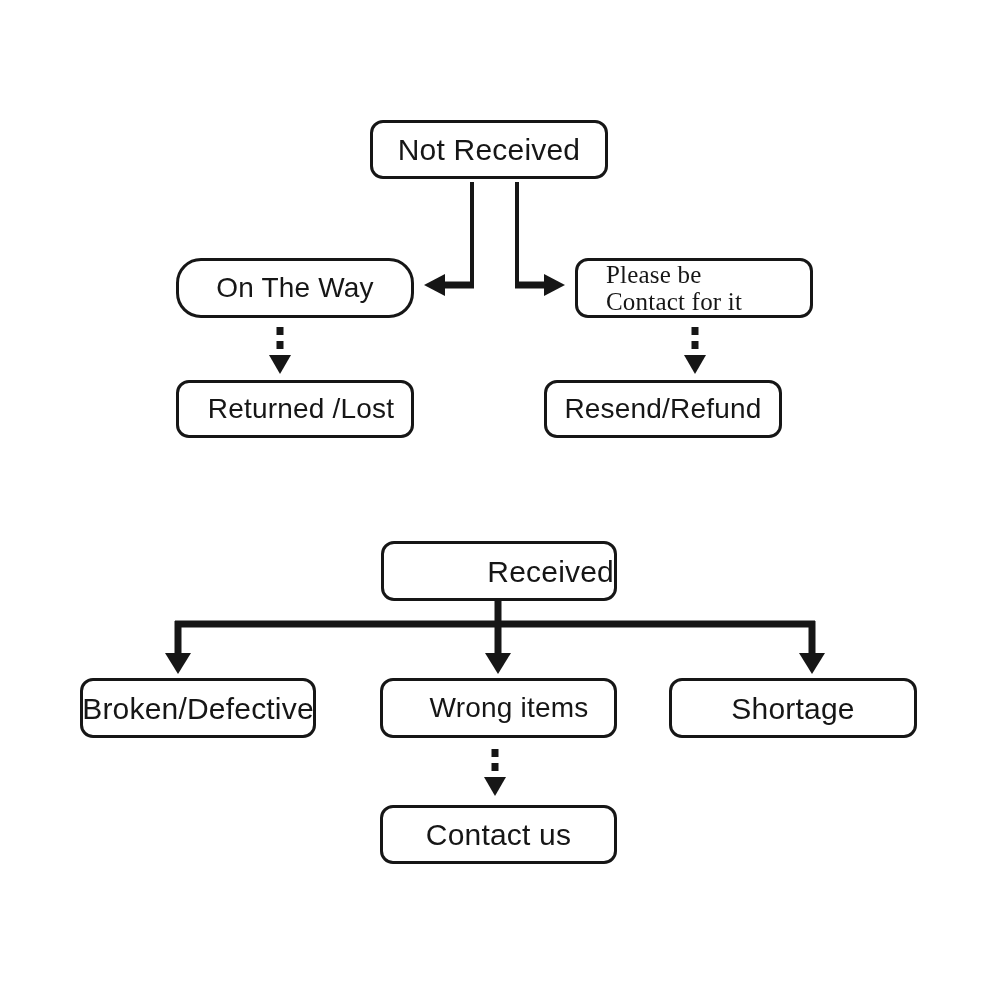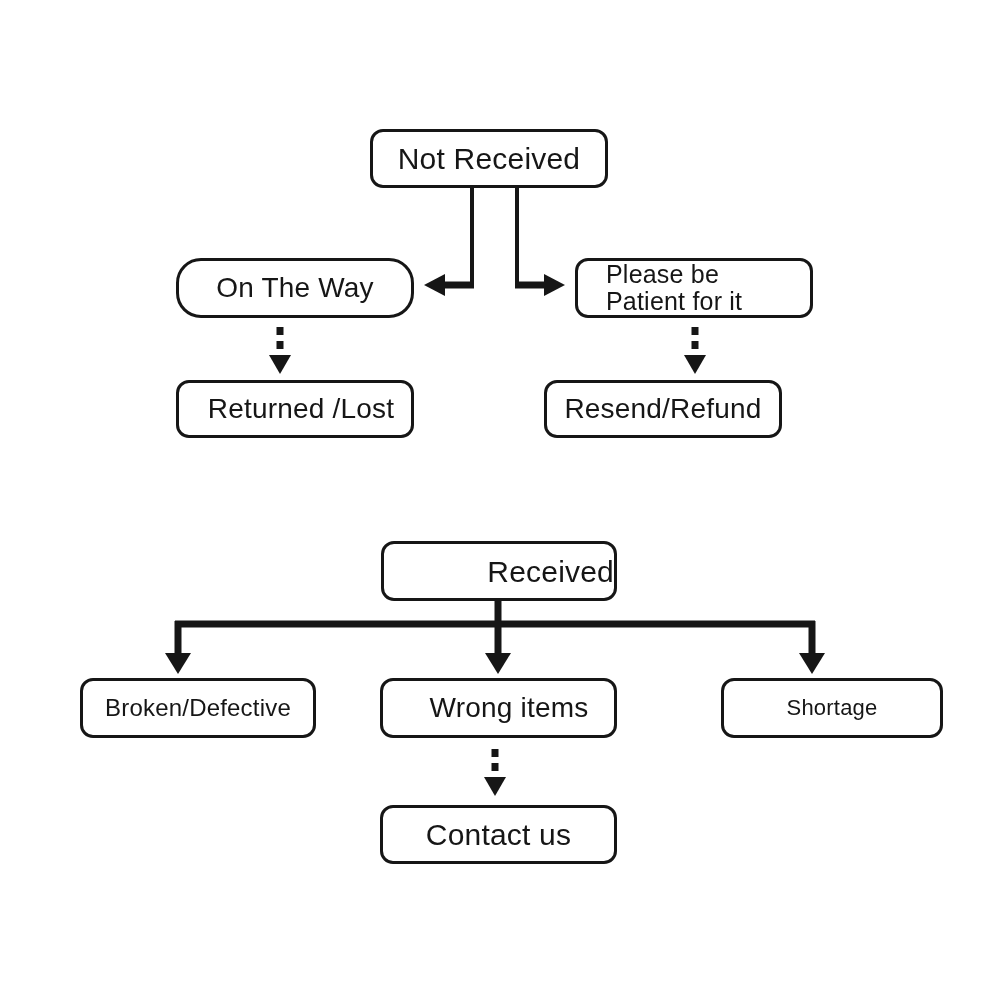--- a/index.html
+++ b/index.html
@@ -19,31 +19,31 @@
     border-radius:13px;
     display:flex;
     align-items:center;
     justify-content:center;
     text-align:center;
     color:#161616;
     line-height:1.1;
     letter-spacing:0.2px;
   }
   
-  .n-not-received { left:370px; top:129px; width:238px; height:59px; font-size:30px; }
+  .n-not-received { left:370px; top:120px; width:238px; height:59px; font-size:30px; }
   .n-on-the-way   { left:176px; top:258px; width:238px; height:60px; font-size:28px;border-radius:25px; }
   .n-please       { left:575px; top:258px; width:238px; height:60px; font-size:25px;
-                    justify-content:flex-start; text-align:left; padding-left:28px; }
+                    justify-content:flex-start; text-align:left; padding-left:28px;font-family:Liberation Serif, serif; }
   .n-returned     { left:176px; top:380px; width:238px; height:58px; font-size:28px;padding-left:12px; }
   .n-resend       { left:544px; top:380px; width:238px; height:58px; font-size:28px; }
   
   .n-received     { left:381px; top:541px; width:236px; height:60px; font-size:30px;justify-content:flex-end; }
-  .n-broken       { left:80px;  top:678px; width:236px; height:60px; font-size:24px; }
+  .n-broken       { left:80px;  top:678px; width:236px; height:60px; font-size:30px; }
   .n-wrong        { left:380px; top:678px; width:237px; height:60px; font-size:28px;padding-left:21px; }
-  .n-shortage     { left:721px; top:678px; width:222px; height:60px; font-size:22px; }
+  .n-shortage     { left:669px; top:678px; width:248px; height:60px; font-size:30px; }
   .n-contact      { left:380px; top:805px; width:237px; height:59px; font-size:30px; }
 
   .connectors{
     position:absolute; left:0; top:0; width:1000px; height:1000px;
     pointer-events:none;
   }
   .two-line span{display:block;}
 </style>
 </head>
 <body>
@@ -88,21 +88,21 @@
     <span>Not Received</span>
   </div>
 
   <div class="node n-on-the-way">
     <span>On The Way</span>
   </div>
 
   <div class="node n-please">
     <span class="two-line">
       <span>Please be</span>
-      <span>Patient for it</span>
+      <span>Contact for it</span>
     </span>
   </div>
 
   <div class="node n-returned">
     <span>Returned /Lost</span>
   </div>
 
   <div class="node n-resend">
     <span>Resend/Refund</span>
   </div>

